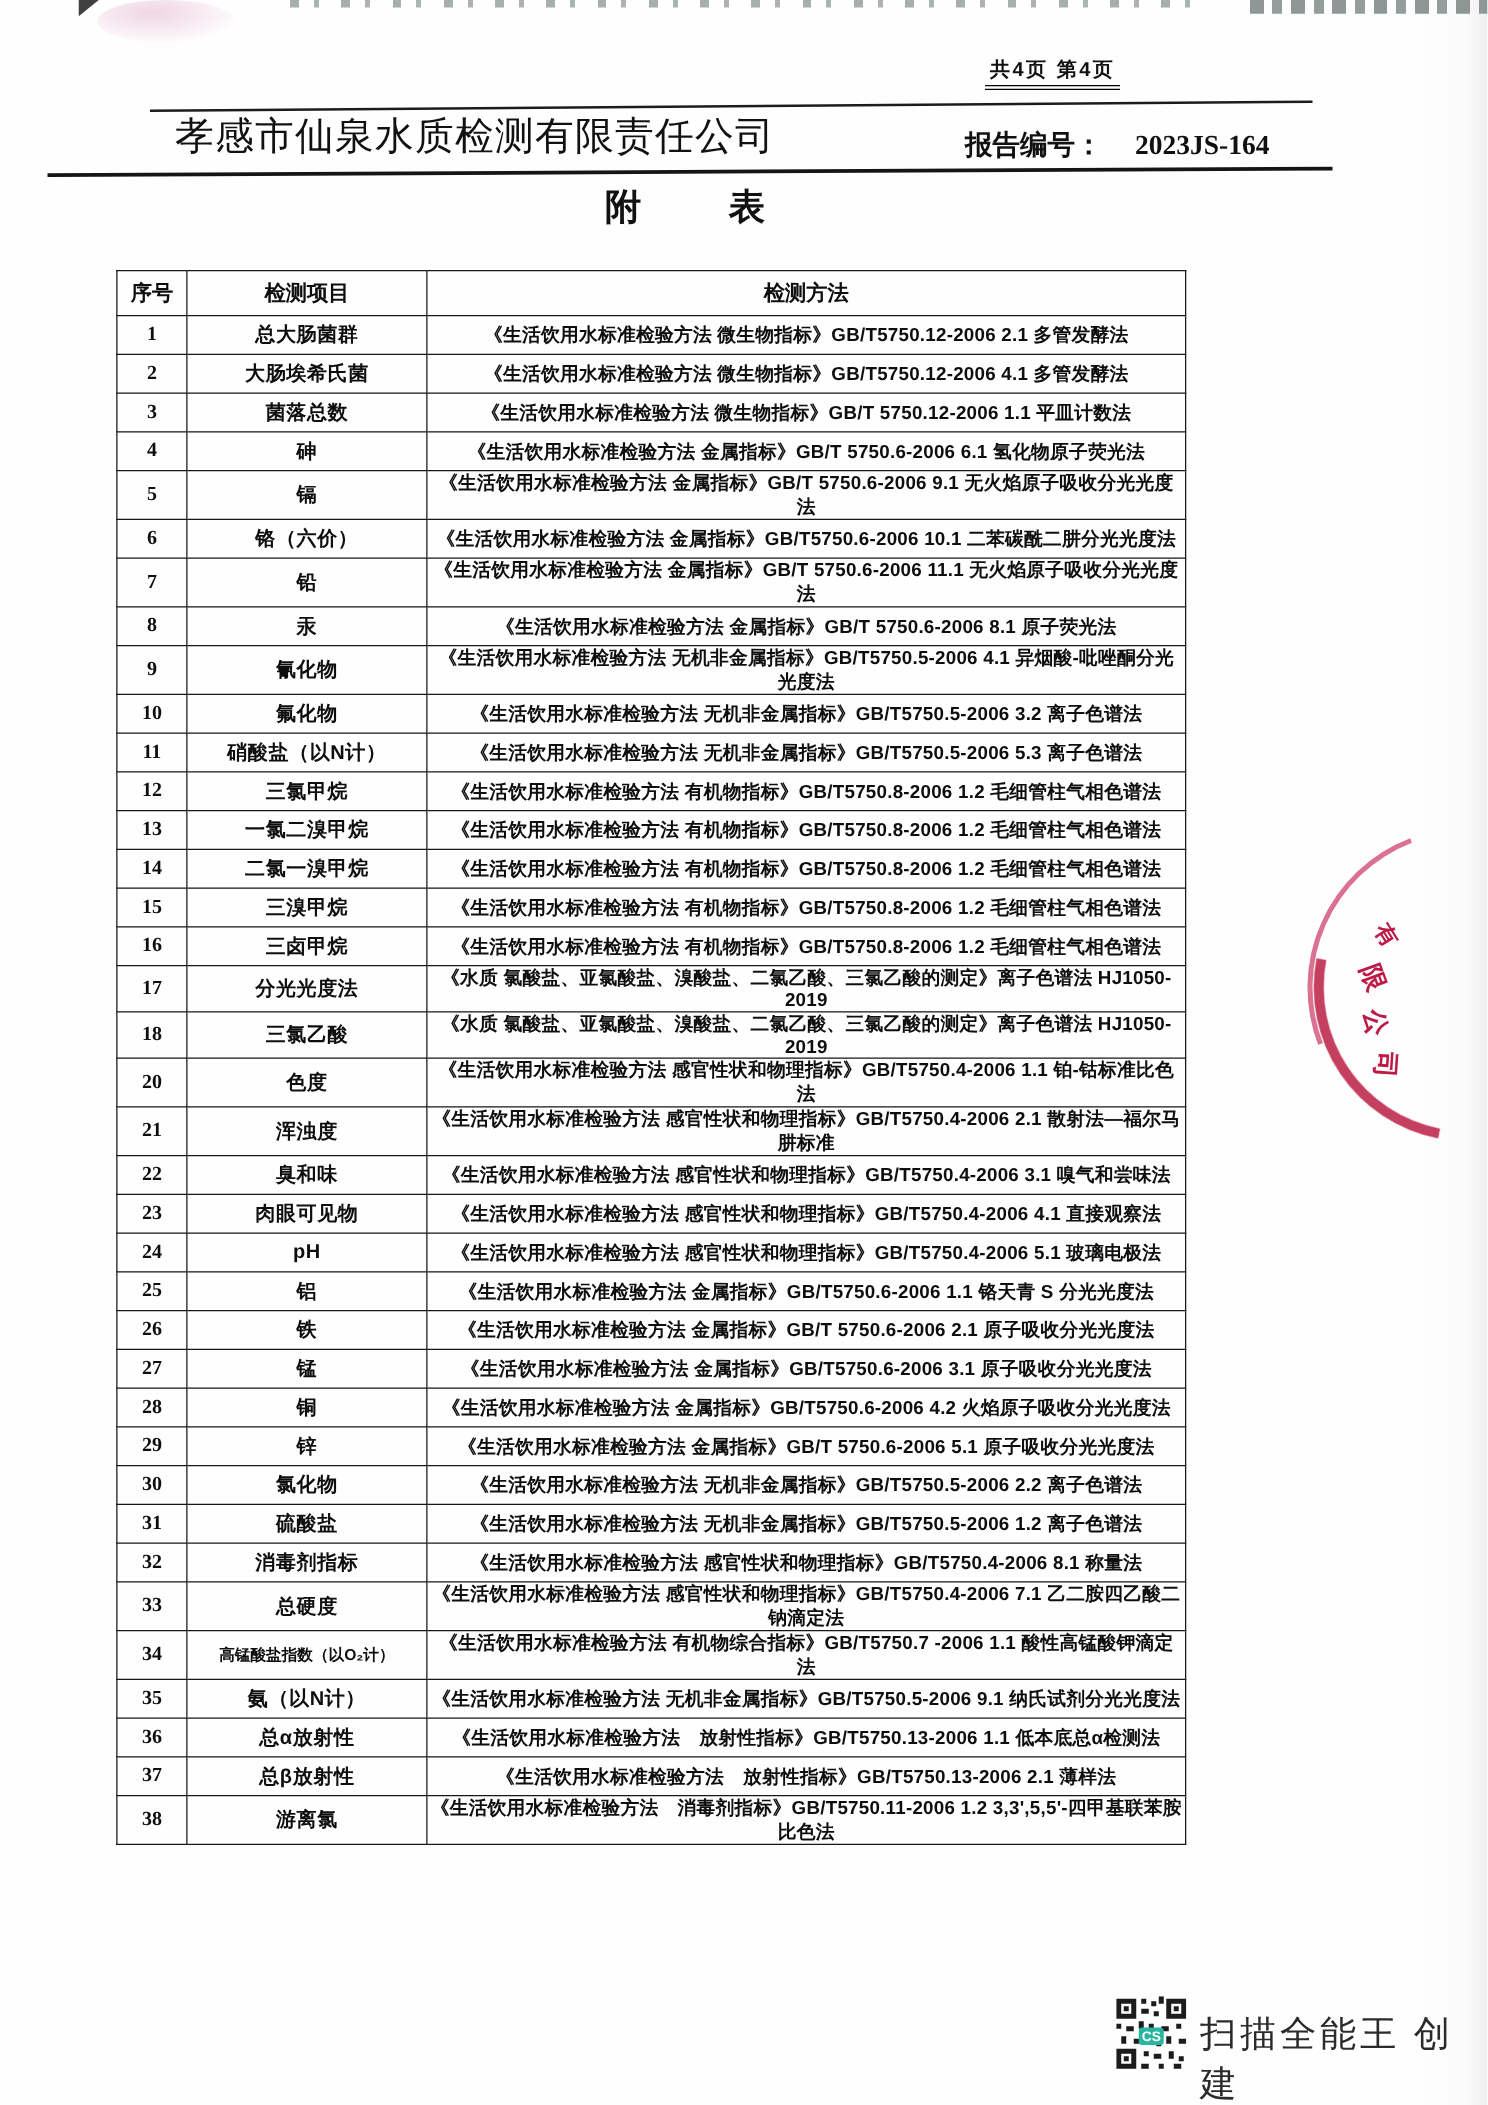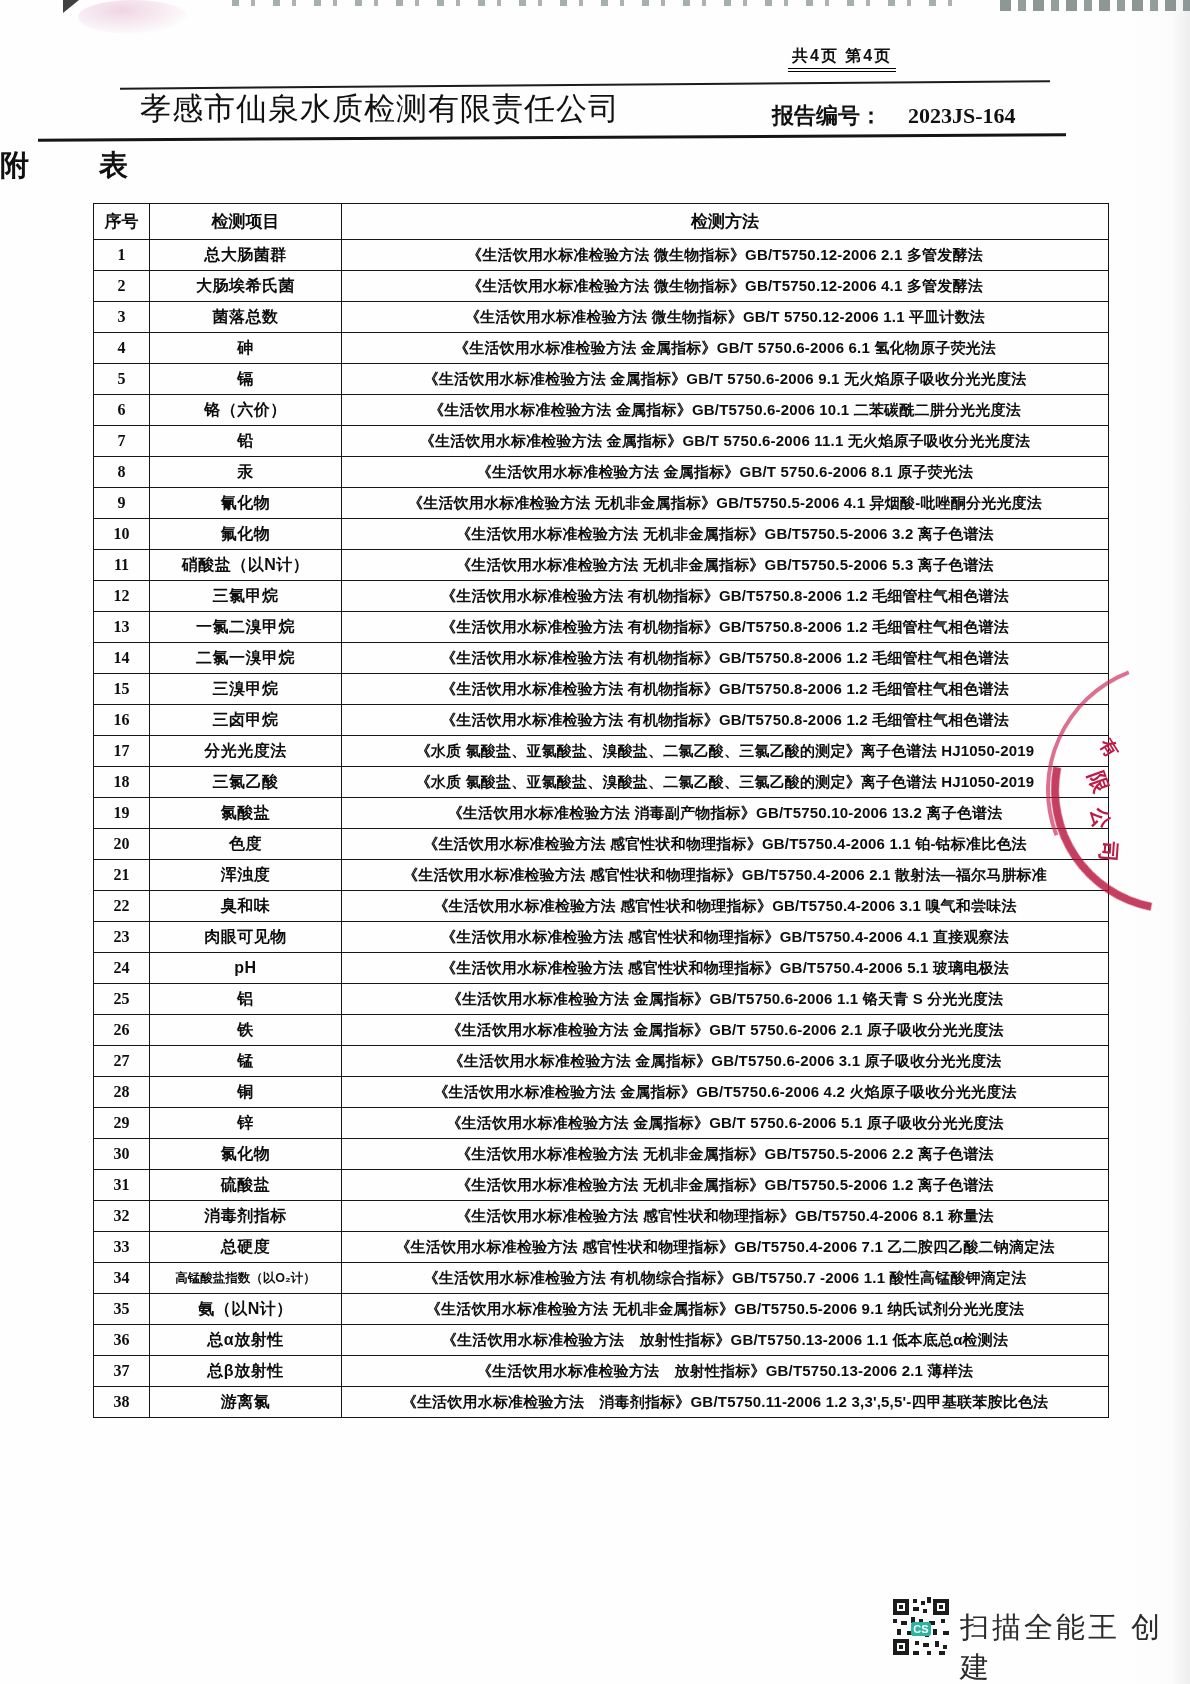--- a/index.html
+++ b/index.html
@@ -21,24 +21,24 @@
   .pink-smudge{position:absolute;left:78px;top:0px;width:110px;height:34px;border-radius:50%;
     background:radial-gradient(ellipse at 40% 30%, rgba(226,180,205,.55), rgba(240,215,228,.25) 60%, transparent 75%);}
   
   .rule-top{position:absolute;left:120px;top:84px;width:930px;height:2px;background:#1c1c1c;transform:rotate(-.45deg);}
   .rule-mid{position:absolute;left:38px;top:136px;width:1028px;height:3px;background:#151515;transform:rotate(-.3deg);}
   .page-info{position:absolute;left:788px;top:46px;font-size:16px;font-weight:bold;
     border-bottom:4px double #000;padding:0 4px 1px 4px;letter-spacing:2px;}
   .company{position:absolute;left:140px;top:88px;font-size:31px;font-weight:normal;letter-spacing:1px;}
   .report-no{position:absolute;left:772px;top:101px;font-size:22px;font-weight:bold;}
   .report-no .val{margin-left:26px;font-family:"Liberation Serif","DejaVu Serif",serif;text-align:right;}
-  .doc-title{position:absolute;left:0;top:146px;width:1100px;text-align:left;
+  .doc-title{position:absolute;left:0;top:146px;width:1100px;text-align:center;
     font-size:29px;font-weight:bold;letter-spacing:4px;}
   
-  table.methods{position:absolute;left:93px;top:203px;width:1016px;border-collapse:collapse;table-layout:fixed;}
+  table.methods{position:absolute;left:93px;top:216px;width:856px;border-collapse:collapse;table-layout:fixed;}
   table.methods col.c-no{width:56px;}
   table.methods col.c-item{width:192px;}
   table.methods th,table.methods td{border:1.6px solid #161616;text-align:center;vertical-align:middle;
     padding:0 2px;font-weight:bold;color:#0e0e0e;}
   table.methods th{height:35px;font-size:17px;}
   table.methods td{height:30px;}
   td[data-name="row-no"]{font-size:16px;font-family:"Liberation Serif","DejaVu Serif",serif;}
   td[data-name="row-item"]{font-size:16px;letter-spacing:.5px;}
   td[data-name="row-item"].small-item{font-size:12.5px;letter-spacing:0;margin-top:30px;}
   td[data-name="row-method"]{font-size:15px;letter-spacing:.2px;}
@@ -171,25 +171,20 @@
       </tr>
       <tr data-name="table-row">
         <td data-name="row-no">17</td>
         <td data-name="row-item">分光光度法</td>
         <td data-name="row-method">《水质 氯酸盐、亚氯酸盐、溴酸盐、二氯乙酸、三氯乙酸的测定》离子色谱法 HJ1050-2019</td>
       </tr>
       <tr data-name="table-row">
         <td data-name="row-no">18</td>
         <td data-name="row-item">三氯乙酸</td>
         <td data-name="row-method">《水质 氯酸盐、亚氯酸盐、溴酸盐、二氯乙酸、三氯乙酸的测定》离子色谱法 HJ1050-2019</td>
-      </tr>
-      <tr data-name="table-row">
-        <td data-name="row-no">19</td>
-        <td data-name="row-item">氯酸盐</td>
-        <td data-name="row-method">《生活饮用水标准检验方法 消毒副产物指标》GB/T5750.10-2006 13.2 离子色谱法</td>
       </tr>
       <tr data-name="table-row">
         <td data-name="row-no">20</td>
         <td data-name="row-item">色度</td>
         <td data-name="row-method">《生活饮用水标准检验方法 感官性状和物理指标》GB/T5750.4-2006 1.1 铂-钴标准比色法</td>
       </tr>
       <tr data-name="table-row">
         <td data-name="row-no">21</td>
         <td data-name="row-item">浑浊度</td>
         <td data-name="row-method">《生活饮用水标准检验方法 感官性状和物理指标》GB/T5750.4-2006 2.1 散射法—福尔马肼标准</td>

